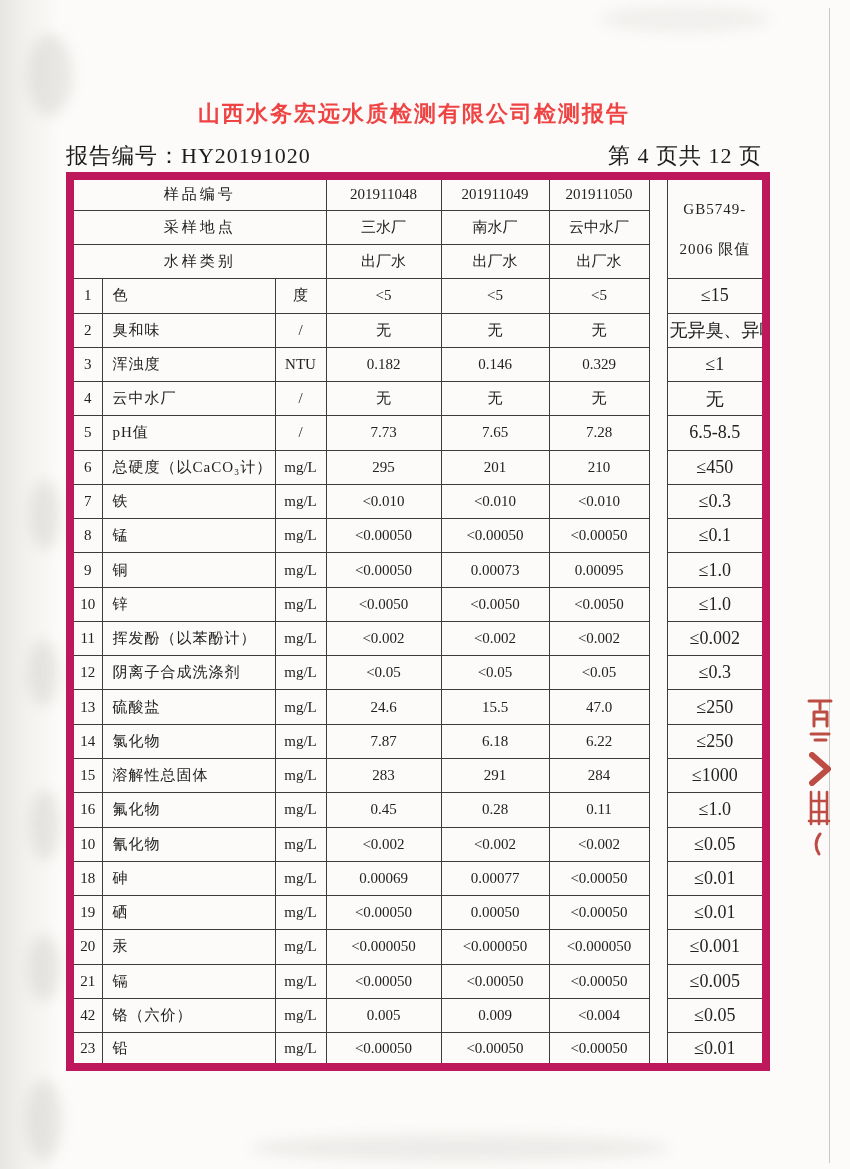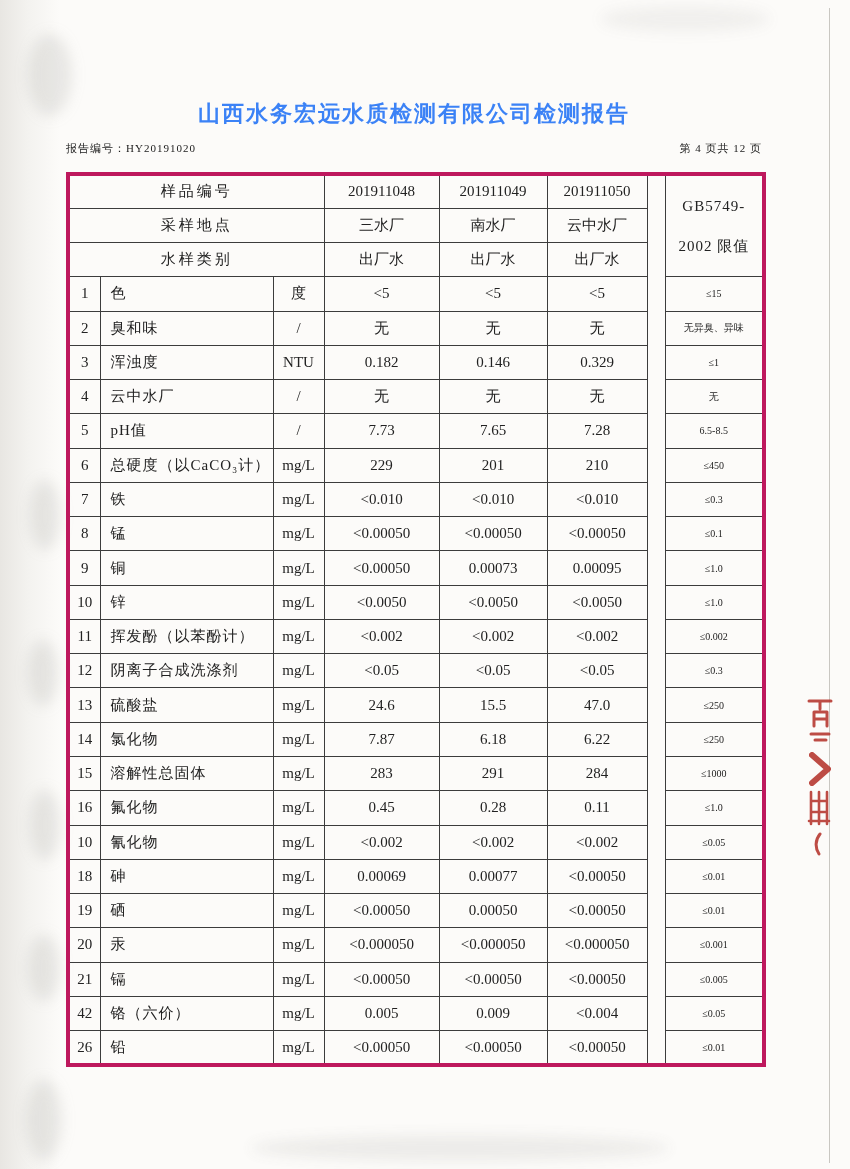--- a/index.html
+++ b/index.html
@@ -11,46 +11,46 @@
   }
   
   .edge-left{position:absolute;left:0;top:0;width:60px;height:1169px;
     background:linear-gradient(to right,#e8e6e2 0%,#f3f2ef 45%,rgba(250,249,247,0) 100%);}
   .smudge{position:absolute;background:rgba(130,128,124,0.16);filter:blur(7px);border-radius:50%;}
   .edge-line{position:absolute;left:829px;top:8px;width:1px;height:1155px;background:#c9c7c2;}
 
   .title{
     position:absolute;left:66px;top:99px;width:696px;text-align:center;
     font-family:"Liberation Sans","DejaVu Sans",sans-serif;
-    font-size:22px;font-weight:bold;letter-spacing:2px;color:#3b82f6;
+    font-size:22px;font-weight:bold;letter-spacing:2px;color:#ef4444;
   }
   .info-line{
     position:absolute;left:66px;top:141px;width:696px;
     display:flex;justify-content:space-between;align-items:baseline;
-    font-size:11px;color:#1b1b1b;
+    font-size:22px;color:#1b1b1b;
   }
   .info-left{letter-spacing:1px;}
   .info-right{letter-spacing:1px;font-family:Liberation Serif, serif;}
 
   table.report-table{
     position:absolute;left:66px;top:172px;width:696px;
     border-collapse:collapse;table-layout:fixed;
-    border:4px solid #be185d;
+    border:8px solid #be185d;
     font-size:15px;color:#222;
   }
   .report-table td{
     border:1px solid #3c3c3c;
     text-align:center;vertical-align:middle;
     padding:0 2px;overflow:hidden;white-space:nowrap;
   }
   .report-table tr{height:34.27px;}
   td.c1{text-align:left;padding-left:10px;letter-spacing:1px;}
   td.hl{letter-spacing:3px;}
   td.sp{border-top:none;border-bottom:none;padding:0;}
-  td.c6{font-size:10px;}
+  td.c6{font-size:18px;}
   td.limit-head{font-size:15px;letter-spacing:1px;margin-left:37px;}
   .limit-head div{line-height:40px;}
 
   
   .stamp{position:absolute;opacity:0.88;filter:blur(0.4px);}
   .stamp svg{display:block;}
 </style>
 </head>
 <body>
 
@@ -107,21 +107,21 @@
   <tbody>
 
     <tr>
       <td colspan="3" class="hl">样品编号</td>
       <td>201911048</td>
       <td>201911049</td>
       <td>201911050</td>
       <td class="sp" rowspan="3"></td>
       <td class="limit-head" rowspan="3">
         <div>GB5749-</div>
-        <div>2002 限值</div>
+        <div>2006 限值</div>
       </td>
     </tr>
     <tr>
       <td colspan="3" class="hl">采样地点</td>
       <td>三水厂</td>
       <td>南水厂</td>
       <td>云中水厂</td>
     </tr>
     <tr>
       <td colspan="3" class="hl">水样类别</td>
@@ -177,21 +177,21 @@
       <td>7.73</td>
       <td>7.65</td>
       <td>7.28</td>
       <td class="sp"></td>
       <td class="c6">6.5-8.5</td>
     </tr>
     <tr>
       <td>6</td>
       <td class="c1">总硬度（以CaCO₃计）</td>
       <td>mg/L</td>
-      <td>229</td>
+      <td>295</td>
       <td>201</td>
       <td>210</td>
       <td class="sp"></td>
       <td class="c6">≤450</td>
     </tr>
     <tr>
       <td>7</td>
       <td class="c1">铁</td>
       <td>mg/L</td>
       <td>&lt;0.010</td>
@@ -344,21 +344,21 @@
       <td>42</td>
       <td class="c1">铬（六价）</td>
       <td>mg/L</td>
       <td>0.005</td>
       <td>0.009</td>
       <td>&lt;0.004</td>
       <td class="sp"></td>
       <td class="c6">≤0.05</td>
     </tr>
     <tr>
-      <td>26</td>
+      <td>23</td>
       <td class="c1">铅</td>
       <td>mg/L</td>
       <td>&lt;0.00050</td>
       <td>&lt;0.00050</td>
       <td>&lt;0.00050</td>
       <td class="sp"></td>
       <td class="c6">≤0.01</td>
     </tr>
   </tbody>
 </table>

